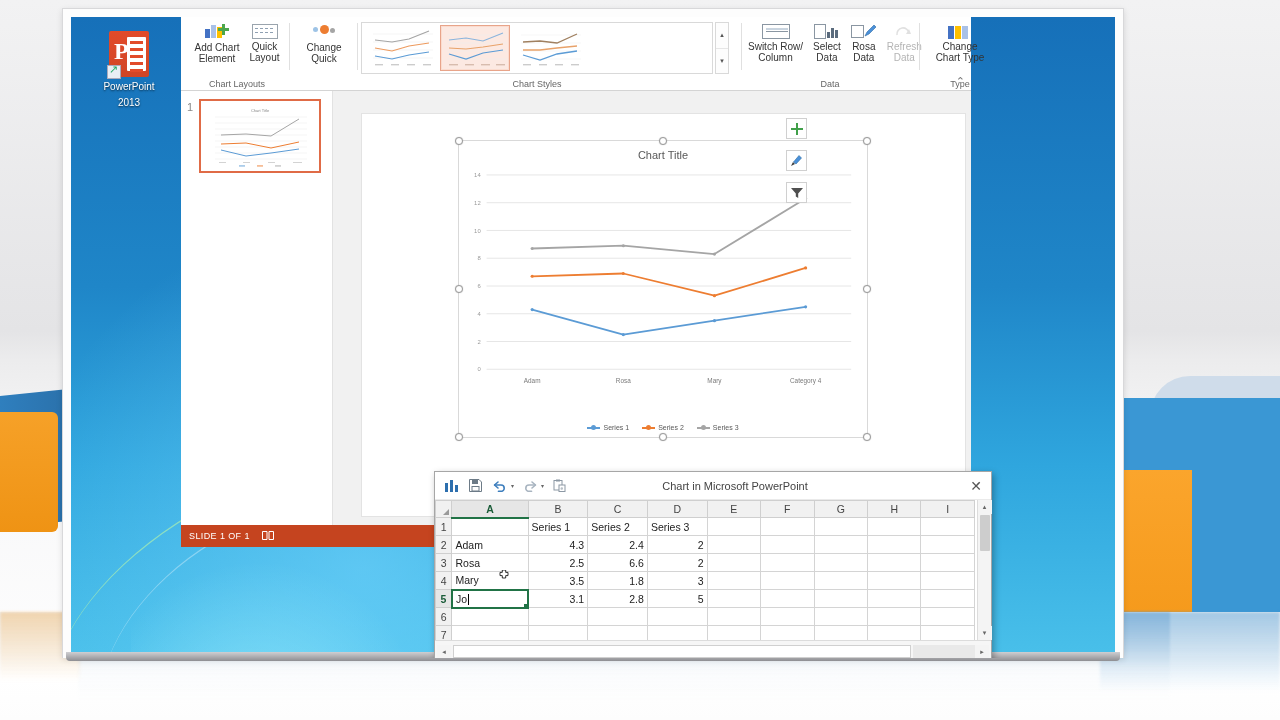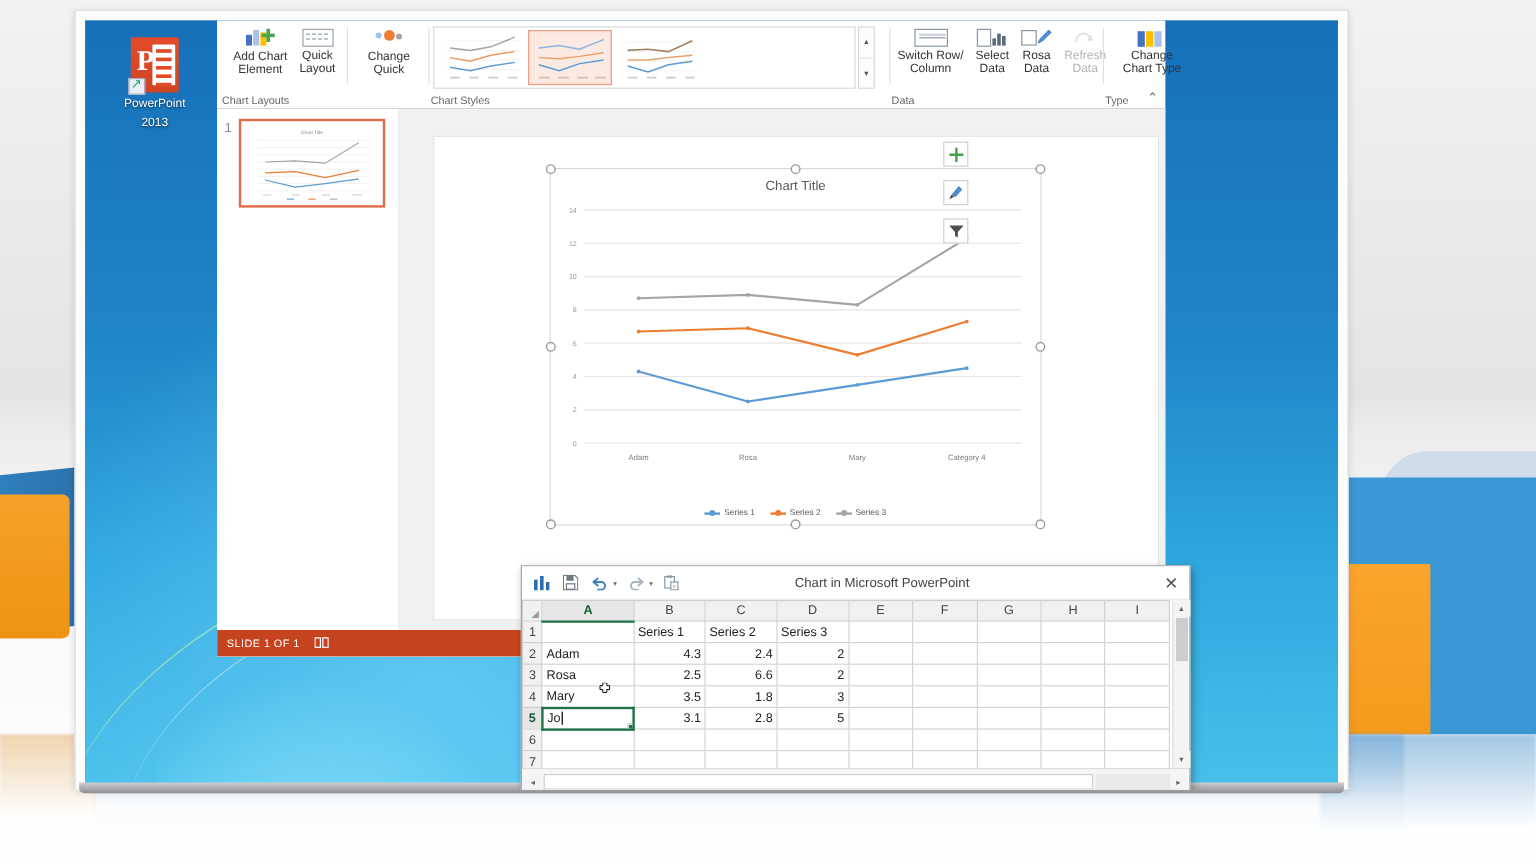--- a/index.html
+++ b/index.html
@@ -143,21 +143,21 @@
     position:absolute; left:110px; top:0; width:790px; height:530px;
     background:#fff;
   }
   
   #ribbon {
     position:relative; height:74px; background:#fff;
     border-bottom:1px solid #d4d4d4;
   }
   .rib-group { position:absolute; top:0; height:74px; }
   .rib-group-label {
-    position:absolute; bottom:2px; left:0; right:0; text-align:left;
+    position:absolute; bottom:2px; left:0; right:0; text-align:center;
     font-size:9px; color:#666;
   }
   .rib-sep { position:absolute; top:6px; bottom:20px; width:1px; background:#e0e0e0; }
 
   .rib-btn {
     display:inline-block; vertical-align:top; text-align:center;
     padding:3px 5px 0 5px; cursor:default;
   }
   .rib-btn .ic { display:block; margin:0 auto 2px auto; }
   .rib-btn .t  { font-size:10px; color:#333; line-height:11px; display:block; }

